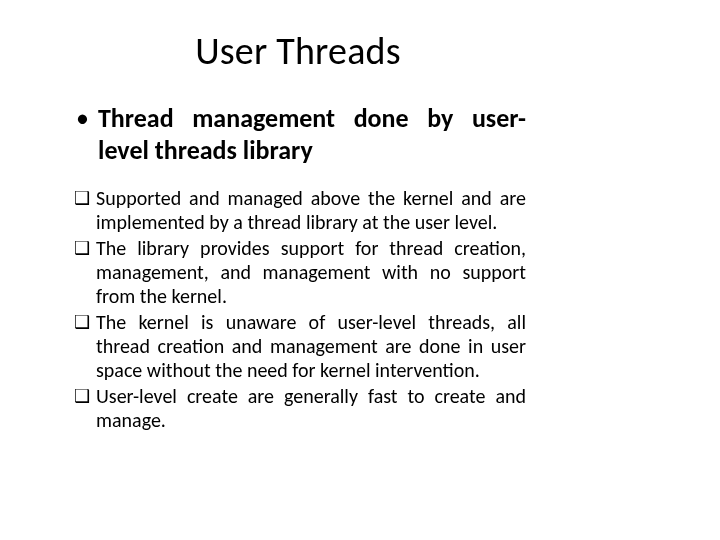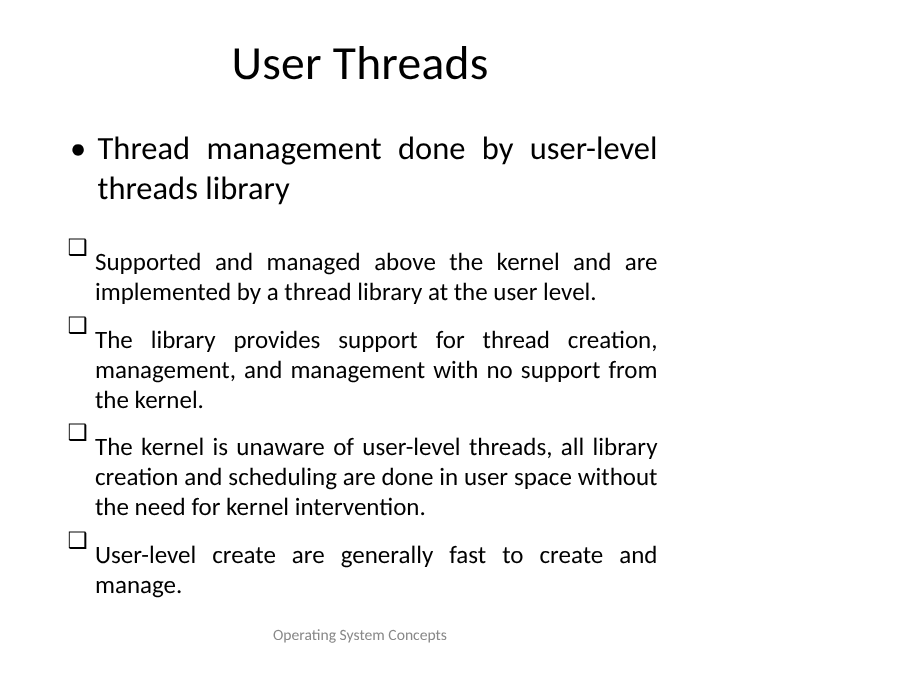--- a/index.html
+++ b/index.html
@@ -1,25 +1,25 @@
 <!DOCTYPE html>
 <html><head>
 <meta charset="utf-8">
 <style>
   * { margin: 0; padding: 0; box-sizing: border-box; }
   html, body { width: 720px; height: 540px; background: #fff; font-family: Calibri, "Segoe UI", Arial, sans-serif; color: #000; }
-  .slide { width: 576px; height: 540px; position: relative; padding: 28px 50px 0 50px; }
+  .slide { width: 576px; height: 540px; position: relative; padding: 28px 50px 0 70px; }
   .title { font-size: 38px; font-weight: 400; text-align: center; margin-bottom: 28px; letter-spacing: 0.2px; }
   .main-bullet { display: flex; text-align: justify; font-size: 26px; margin-bottom: 20px; padding-left: 6px; }
   .main-bullet .dot { flex: 0 0 auto; width: 22px; }
-  .main-bullet .txt { flex: 1 1 auto; }
+  .main-bullet .txt { flex: 1 1 auto; font-weight: bold; }
   .sub-list { padding-left: 4px; }
   .sub-bullet { display: flex; text-align: justify; font-size: 20px; line-height: 1.2; margin-bottom: 2px; }
   .sub-bullet .box { flex: 0 0 auto; width: 22px; font-size: 18px; line-height: 1.35; }
-  .sub-bullet .txt { flex: 1 1 auto; margin-top: 12px; }
+  .sub-bullet .txt { flex: 1 1 auto; }
   .footer { position: absolute; bottom: 24px; left: 0; width: 100%; text-align: center; font-size: 12.5px; color: #888; }
 </style>
 </head>
 <body>
 
 <div class="slide">
   <h1 class="title">User Threads</h1>
 
   <div class="main-bullet">
     <span class="dot">•</span>
@@ -30,22 +30,21 @@
     <div class="sub-bullet">
       <span class="box">❑</span>
       <span class="txt">Supported and managed above the kernel and are implemented by a thread library at the user level.</span>
     </div>
     <div class="sub-bullet">
       <span class="box">❑</span>
       <span class="txt">The library provides support for thread creation, management, and management with no support from the kernel.</span>
     </div>
     <div class="sub-bullet">
       <span class="box">❑</span>
-      <span class="txt">The kernel is unaware of user-level threads, all library creation and scheduling are done in user space without the need for kernel intervention.</span>
+      <span class="txt">The kernel is unaware of user-level threads, all thread creation and management are done in user space without the need for kernel intervention.</span>
     </div>
     <div class="sub-bullet">
       <span class="box">❑</span>
       <span class="txt"> User-level create are generally fast to create and manage.</span>
     </div>
   </div>
 
-  <div class="footer">Operating System Concepts</div>
 </div>
 
 </body></html>

